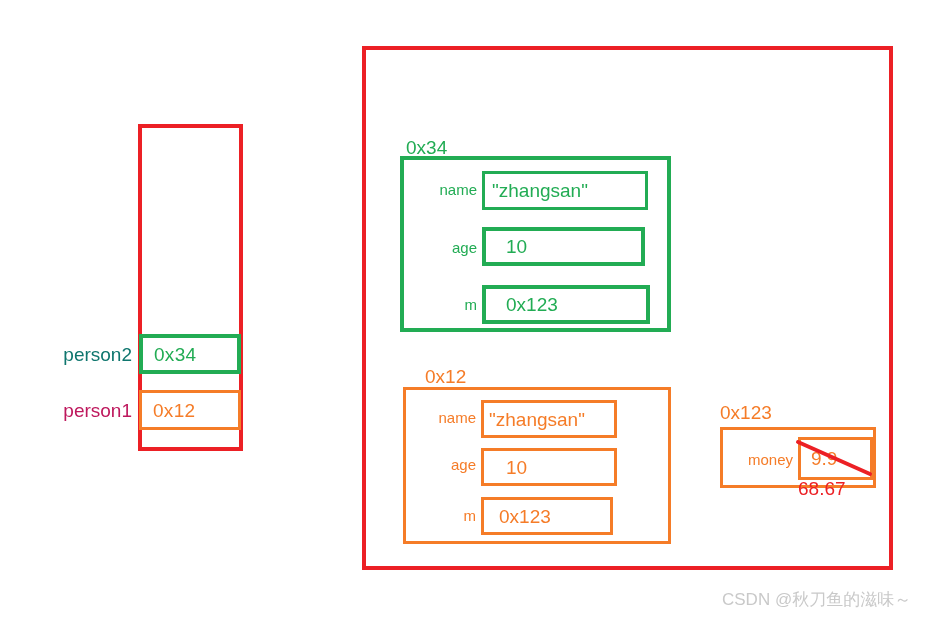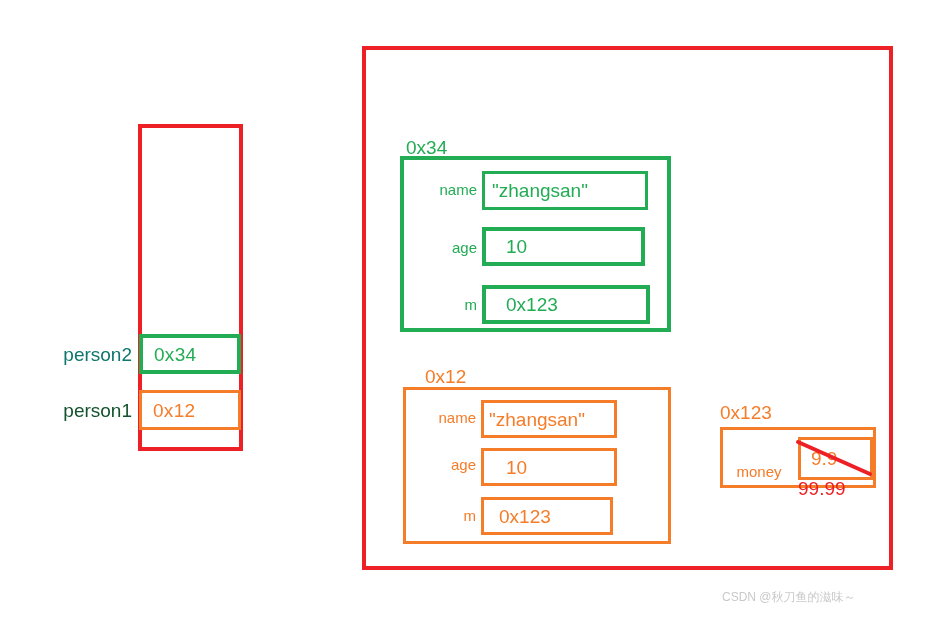--- a/index.html
+++ b/index.html
@@ -60,21 +60,21 @@
     line-height: 1;
     text-align: right;
     white-space: nowrap;
   }
   #stack-label-person2 {
     left: 10px; top: 345px; width: 122px;
     color: #0f766e;
   }
   #stack-label-person1 {
     left: 10px; top: 401px; width: 122px;
-    color: #14532d;
+    color: #be185d;
   }
 
   
   #heap-frame {
     left: 362px; top: 46px;
     width: 531px; height: 524px;
     border: 4px solid #EC2025;
     background: #fff;
   }
 
@@ -164,22 +164,22 @@
   #orange-box-m    .field-value { padding-left: 15px; }
 
   
   #obj-money-addr { left: 720px; top: 403px; color: #F57C28; }
   #obj-money-frame {
     left: 720px; top: 427px;
     width: 156px; height: 61px;
     border: 3px solid #F57C28;
   }
   #money-label {
-    left: 725px; top: 464px; width: 68px;
-    text-align: center;
+    left: 725px; top: 452px; width: 68px;
+    text-align: right;
   }
   #money-box {
     left: 798px; top: 437px; width: 75px; height: 43px;
     border: 3px solid #F57C28;
   }
   #money-box .field-value { padding-left: 10px; }
   #money-strike {
     position: absolute;
     left: 792px; top: 434px;
     width: 86px; height: 46px;
@@ -191,21 +191,21 @@
     font-size: 19px;
     line-height: 1;
     color: #EC2025;
     white-space: nowrap;
   }
 
   
   #watermark {
     position: absolute;
     left: 722px; top: 591px;
-    font-size: 12px;
+    font-size: 17px;
     line-height: 1;
     color: #c9c9c9;
     white-space: nowrap;
   }
 </style>
 </head>
 <body>
 
 <div id="canvas">
 
@@ -264,17 +264,17 @@
 
   <div class="field-label orange-txt abs" id="money-label">money</div>
   <div class="field-value-box" id="money-box">
     <span class="field-value orange-txt">9.9</span>
   </div>
 
   <svg id="money-strike" viewBox="0 0 86 46">
     <line x1="6" y1="8" x2="78" y2="40" stroke="#EC2025" stroke-width="4" stroke-linecap="round"></line>
   </svg>
 
-  <div id="money-new-value">99.99</div>
+  <div id="money-new-value">68.67</div>
 
   <div id="watermark">CSDN @秋刀鱼的滋味～</div>
 
 </div>
 
 </body></html>

